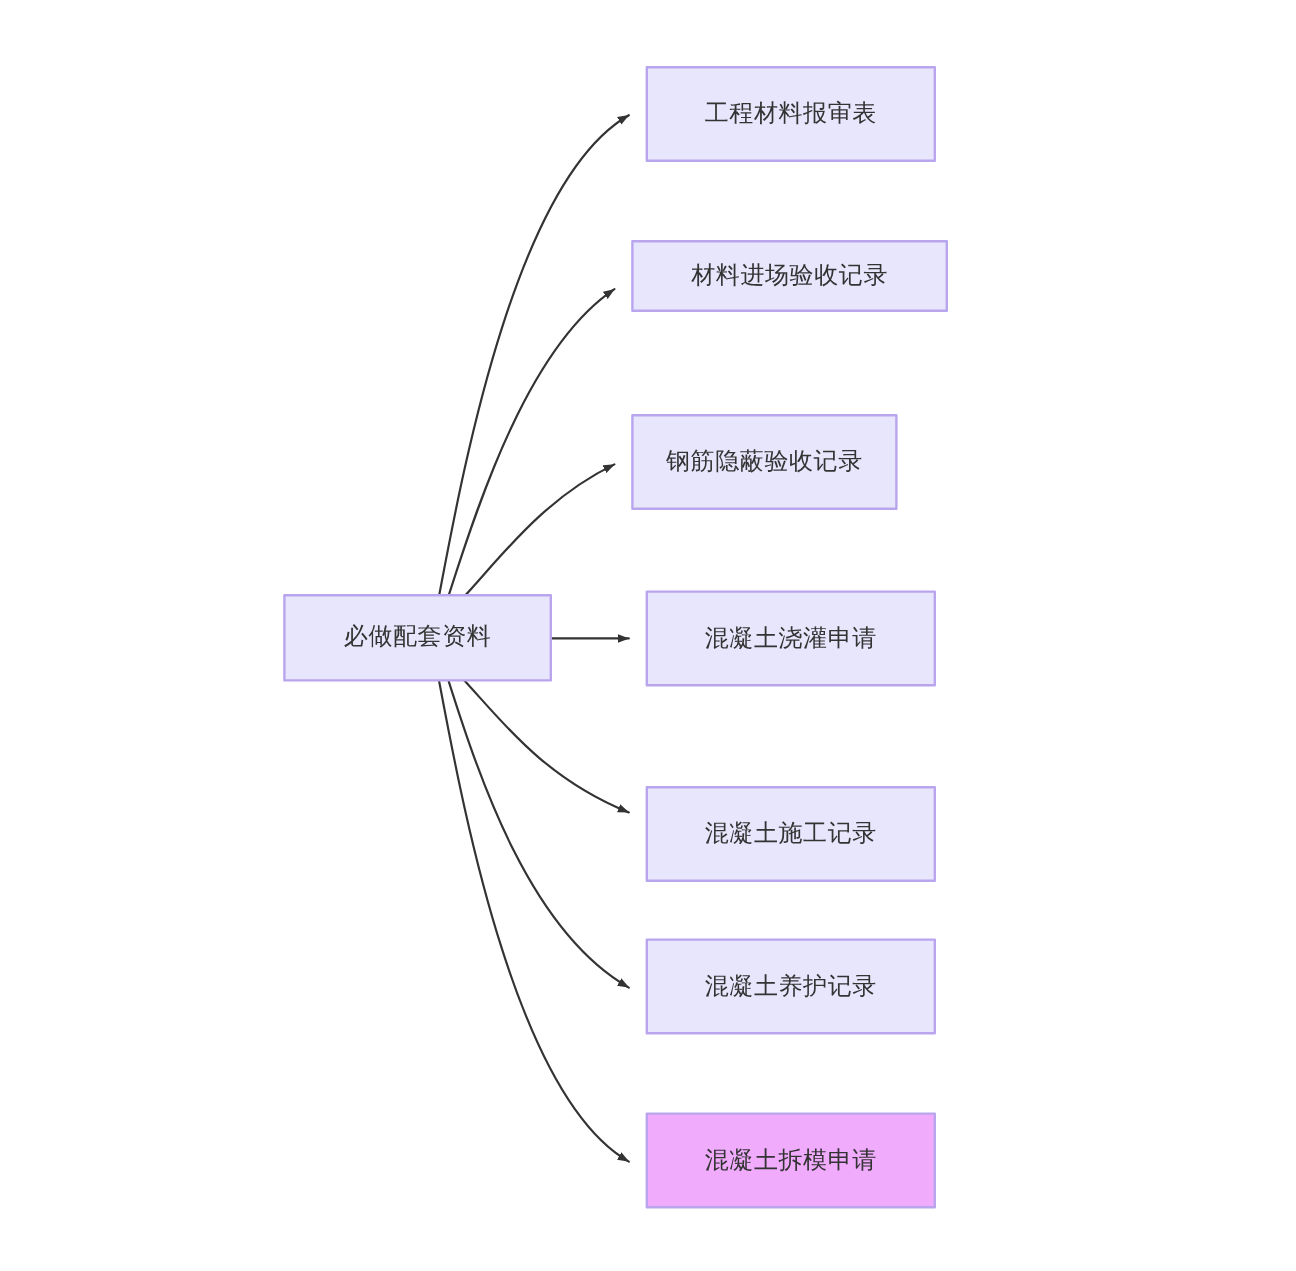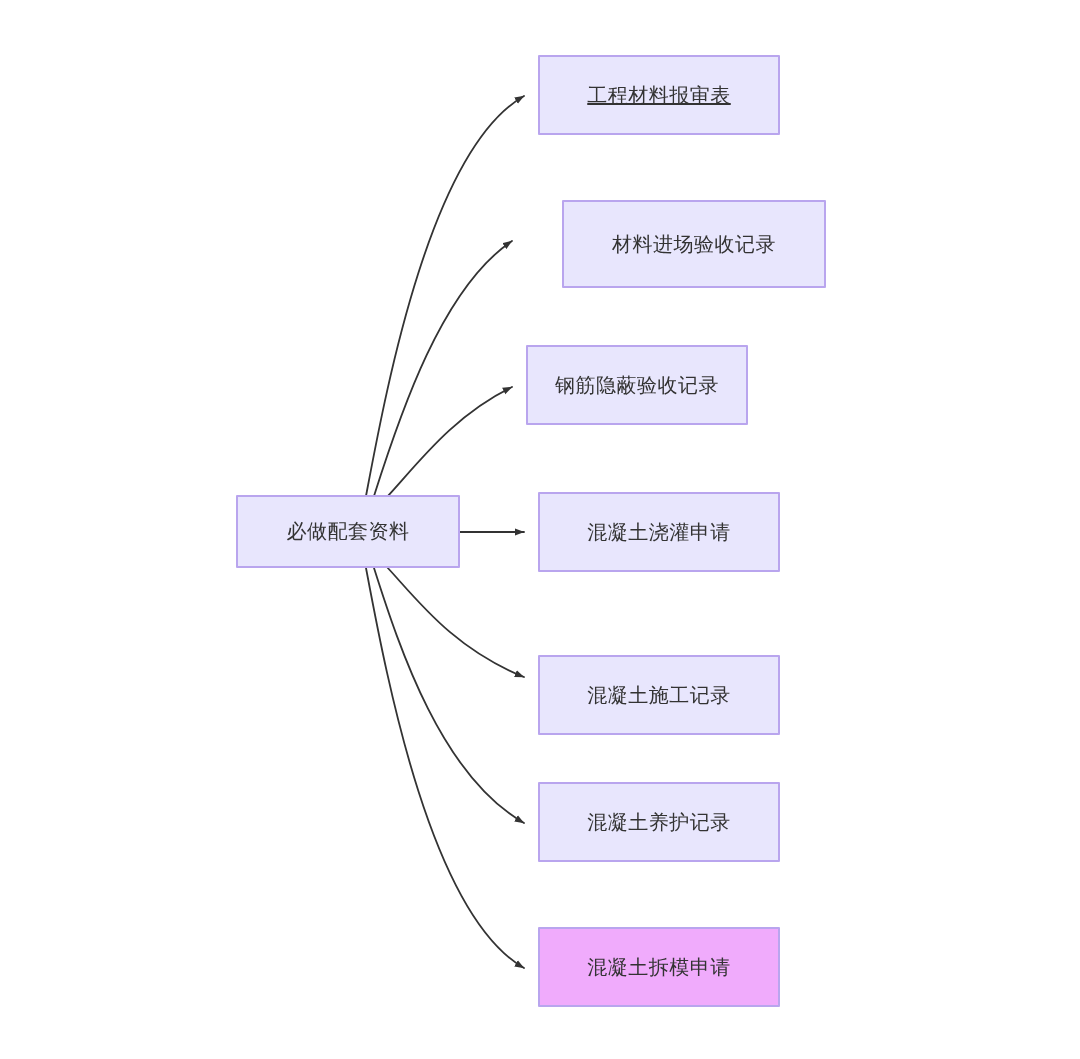--- a/index.html
+++ b/index.html
@@ -66,24 +66,24 @@
         <path d="M 386,566 C 416,598 452,648 524,677" stroke="#333333" marker-end="url(#arrow-head)"></path>
         <path d="M 374,568 C 400,650 442,776 524,823" stroke="#333333" marker-end="url(#arrow-head)"></path>
         <path d="M 366,568 C 386,674 430,914 524,968" stroke="#333333" marker-end="url(#arrow-head)"></path>
       </g>
   </svg>
 
   <div id="node-layer">
       <div class="flow-node" style="left: 236px; top: 495px; width: 224px; height: 73px; background: rgb(232, 230, 253); border-color: rgb(185, 165, 238); color: rgb(51, 51, 51); align-items: center;">
         <span class="node-label">必做配套资料</span>
       </div>
-      <div class="flow-node" style="left: 538px; top: 55px; width: 242px; height: 80px; background: rgb(232, 230, 253); border-color: rgb(185, 165, 238); color: rgb(51, 51, 51); text-decoration: underline;">
+      <div class="flow-node" style="left: 538px; top: 55px; width: 242px; height: 80px; background: rgb(232, 230, 253); border-color: rgb(185, 165, 238); color: rgb(51, 51, 51);">
         <span class="node-label">工程材料报审表</span>
       </div>
-      <div class="flow-node" style="left: 526px; top: 200px; width: 264px; height: 88px; background: rgb(232, 230, 253); border-color: rgb(185, 165, 238); color: rgb(51, 51, 51); margin-left: 36px;">
+      <div class="flow-node" style="left: 526px; top: 200px; width: 264px; height: 60px; background: rgb(232, 230, 253); border-color: rgb(185, 165, 238); color: rgb(51, 51, 51);">
         <span class="node-label">材料进场验收记录</span>
       </div>
       <div class="flow-node" style="left: 526px; top: 345px; width: 222px; height: 80px; background: rgb(232, 230, 253); border-color: rgb(185, 165, 238); color: rgb(51, 51, 51);">
         <span class="node-label">钢筋隐蔽验收记录</span>
       </div>
       <div class="flow-node" style="left: 538px; top: 492px; width: 242px; height: 80px; background: rgb(232, 230, 253); border-color: rgb(185, 165, 238); color: rgb(51, 51, 51);">
         <span class="node-label">混凝土浇灌申请</span>
       </div>
       <div class="flow-node" style="left: 538px; top: 637px; width: 242px; height: 80px; background: rgb(232, 230, 253); border-color: rgb(185, 165, 238); color: rgb(51, 51, 51); margin-top: 18px;">
         <span class="node-label">混凝土施工记录</span>

